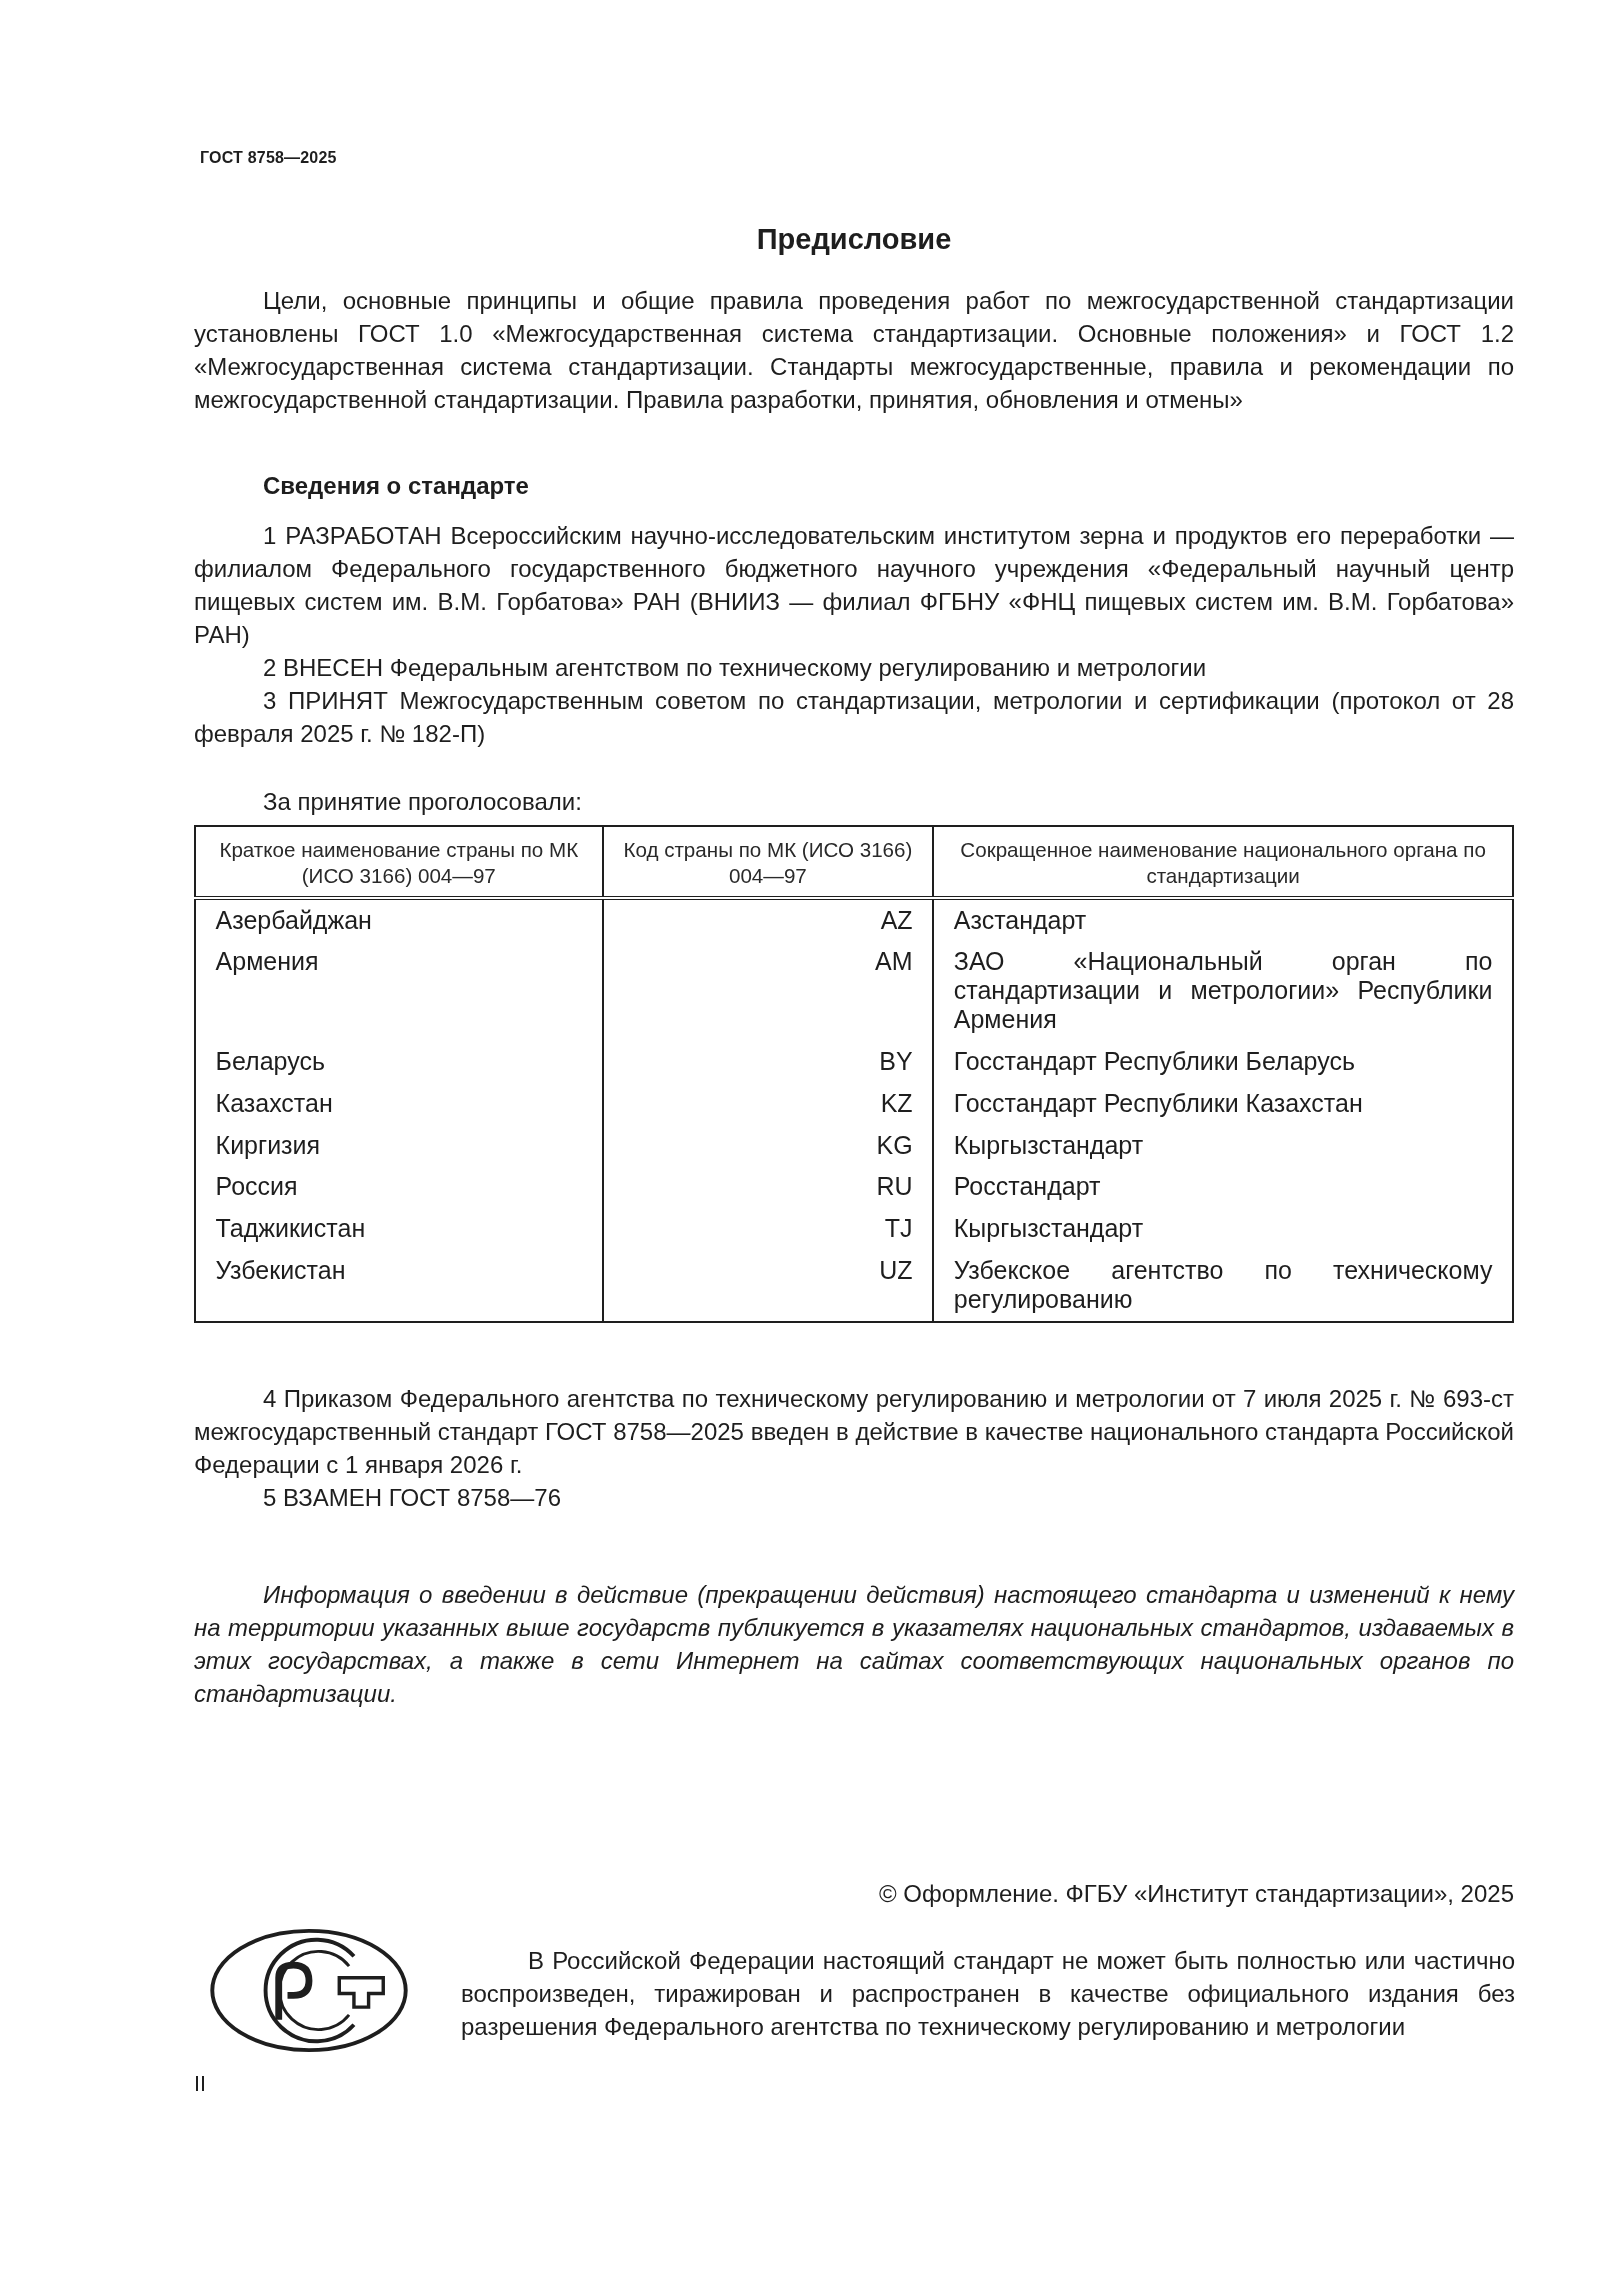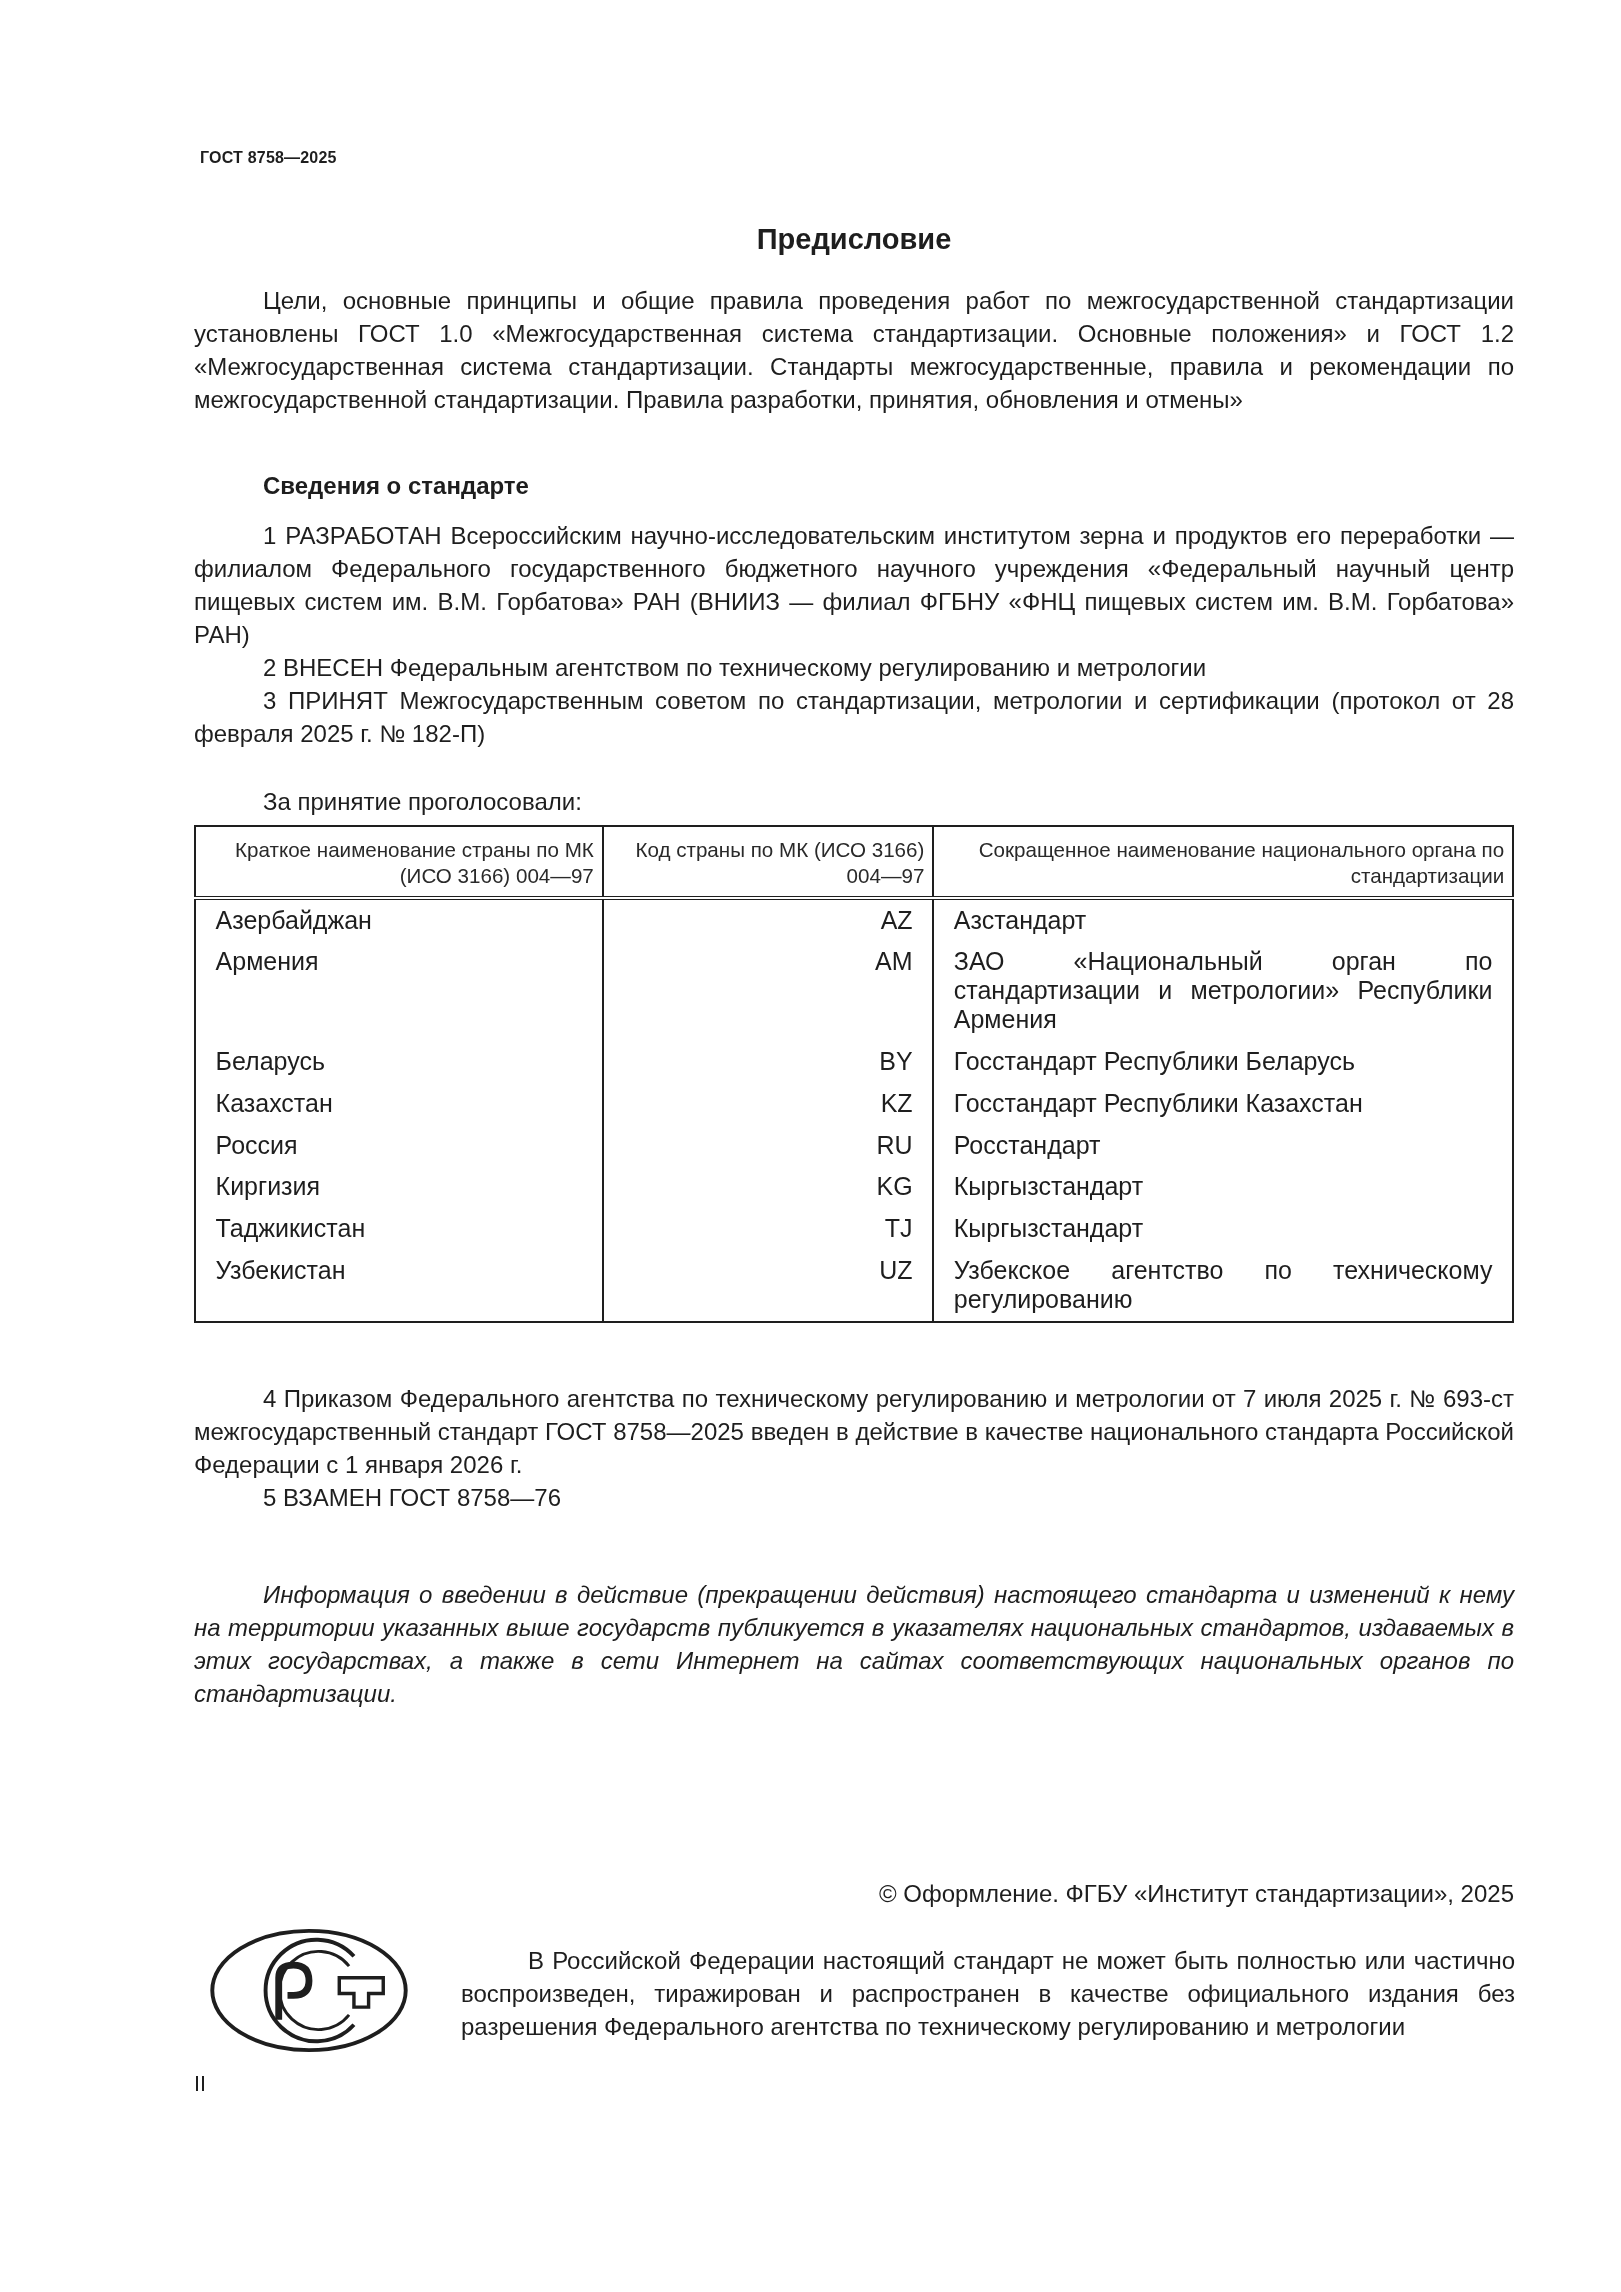--- a/index.html
+++ b/index.html
@@ -9,21 +9,21 @@
     .doc-code { position: absolute; top: 149px; left: 6px; font-weight: bold; font-size: 16px; letter-spacing: 0.2px; }
     .title { position: absolute; top: 223px; left: 0; width: 100%; text-align: center; font-weight: bold; font-size: 29px; }
     p { margin: 0; font-size: 24px; line-height: 33px; text-align: justify; text-align-last: left; }
     .indent { text-indent: 69px; }
     .block { position: absolute; left: 0; width: 100%; }
     .subhead { font-weight: bold; font-size: 24px; padding-left: 69px; }
     .italic p { font-style: italic; }
     table { position: absolute; left: 0; top: 825px; width: 1320px; border-collapse: collapse; font-size: 22.5px; }
     table { border: 2.9px solid #1e1e1e; }
     th { font-weight: normal; font-size: 20.6px; line-height: 26.5px; color: #2a2a2a; padding: 9.8px 7.8px 5.9px 7.8px;
-      border-left: 2px solid #1e1e1e; border-bottom: 4.9px double #1e1e1e; vertical-align: top; text-align: right; }
+      border-left: 2px solid #1e1e1e; border-bottom: 4.9px double #1e1e1e; vertical-align: top; text-align: center; }
     th:first-child { border-left: none; }
     td { border-left: 2px solid #1e1e1e; vertical-align: top; padding: 5.9px 19.6px 6.9px 19.6px; line-height: 29px; font-size: 25px; }
     td:first-child { border-left: none; }
     td.code { text-align: right; }
     td.org { text-align: justify; text-align-last: left; }
     .col1 { width: 390px; } .col2 { width: 313px; }
     .logo { position: absolute; left: 209px; top: 1927px; width: 200px; height: 127px; }
     .copyright { position: absolute; top: 1880px; right: 0; font-size: 24px; margin-left: 36px; }
     .notice { position: absolute; top: 1944px; left: 267px; width: 1054px; }
     .page-num { position: absolute; top: 2071px; left: 0; font-size: 21.6px; }
@@ -76,28 +76,28 @@
         <td>Беларусь</td>
         <td class="code">BY</td>
         <td class="org">Госстандарт Республики Беларусь</td>
       </tr>
       <tr>
         <td>Казахстан</td>
         <td class="code">KZ</td>
         <td class="org">Госстандарт Республики Казахстан</td>
       </tr>
       <tr>
+        <td>Киргизия</td>
+        <td class="code">KG</td>
+        <td class="org">Кыргызстандарт</td>
+      </tr>
+      <tr>
         <td>Россия</td>
         <td class="code">RU</td>
         <td class="org">Росстандарт</td>
-      </tr>
-      <tr>
-        <td>Киргизия</td>
-        <td class="code">KG</td>
-        <td class="org">Кыргызстандарт</td>
       </tr>
       <tr>
         <td>Таджикистан</td>
         <td class="code">TJ</td>
         <td class="org">Кыргызстандарт</td>
       </tr>
       <tr>
         <td style="padding-bottom:9.8px;">Узбекистан</td>
         <td class="code">UZ</td>
         <td class="org">Узбекское агентство по техническому регулированию</td>

